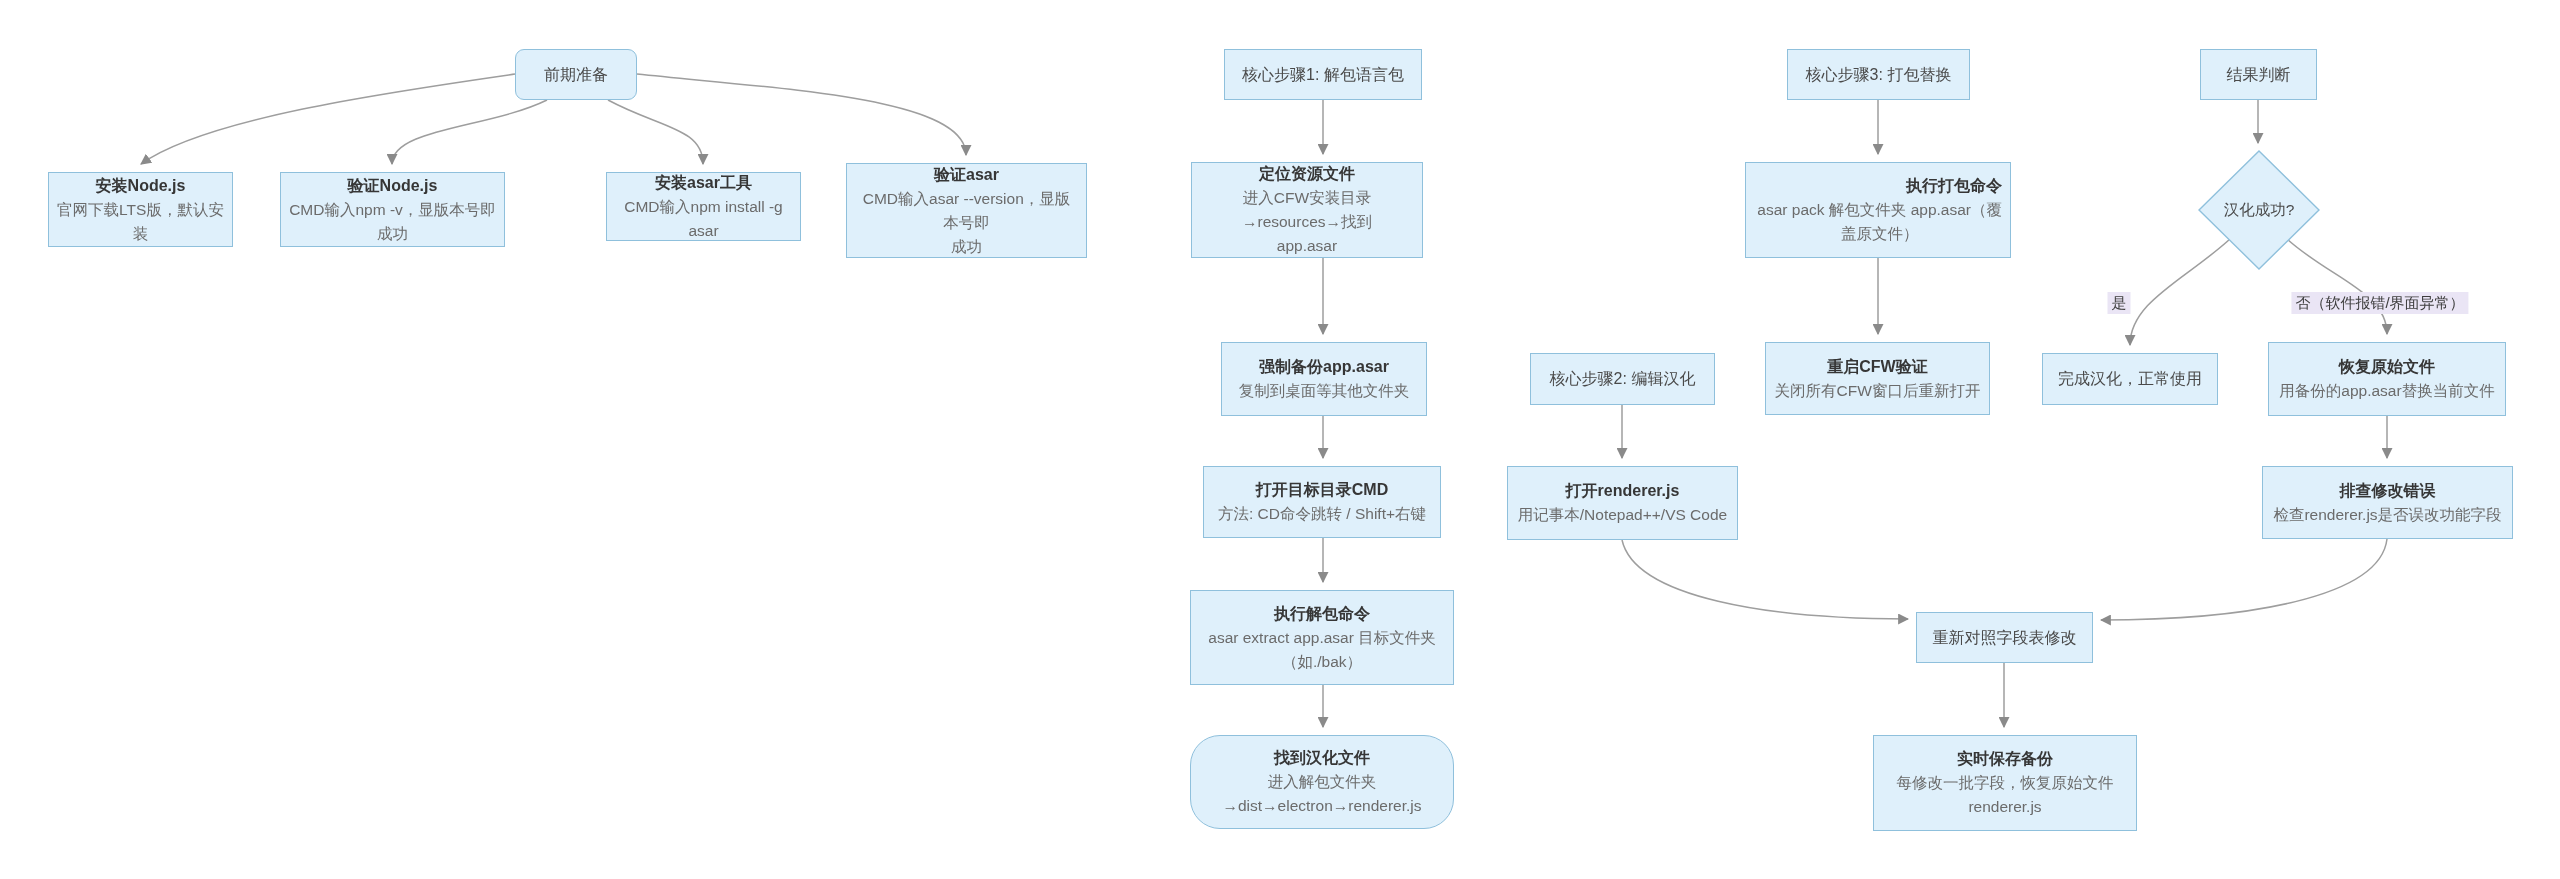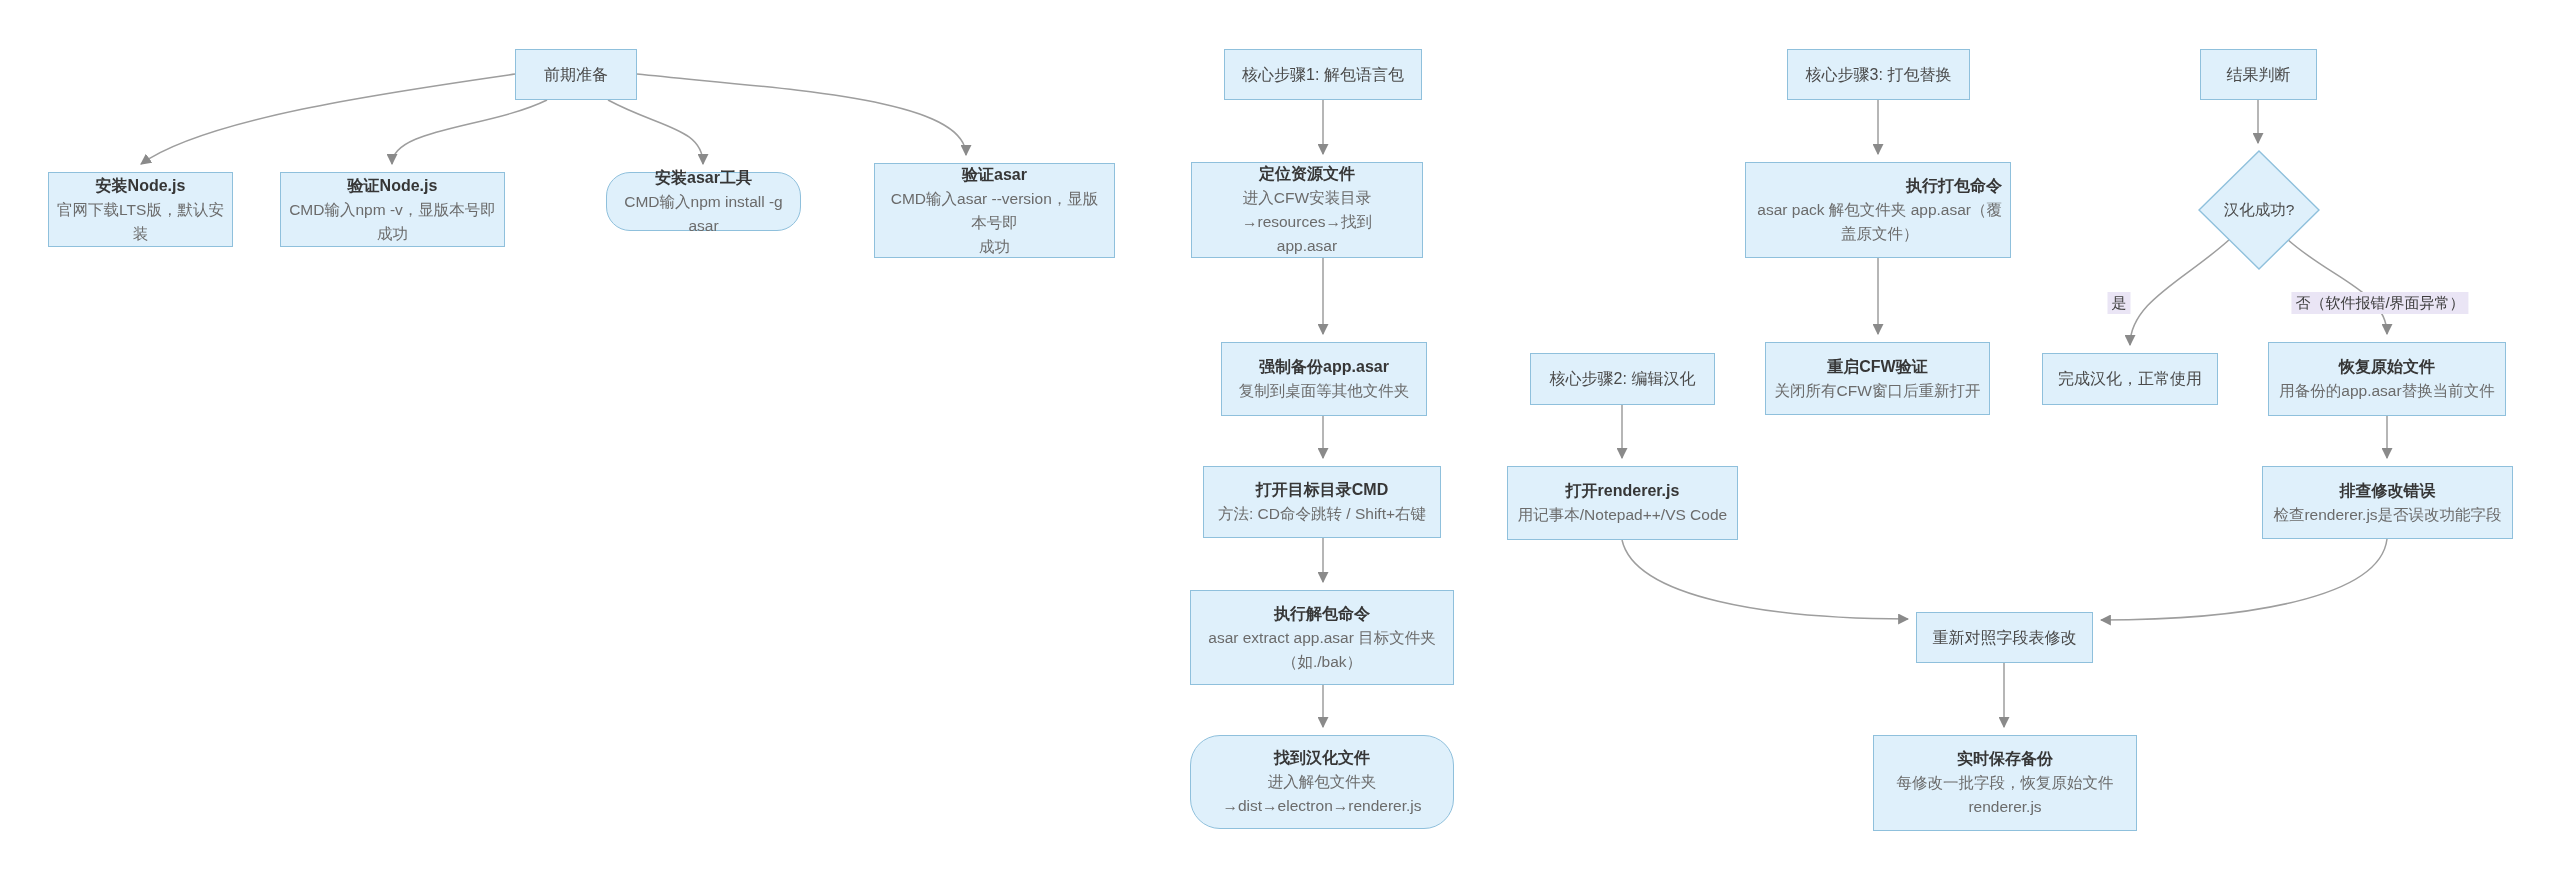--- a/index.html
+++ b/index.html
@@ -45,36 +45,36 @@
       <path d="M 1622,540 C 1635,598 1770,619 1908,619" class="edge" marker-end="url(#arrow)"></path>
       <path d="M 1878,100 L 1878,154" class="edge" marker-end="url(#arrow)"></path>
       <path d="M 1878,258 L 1878,334" class="edge" marker-end="url(#arrow)"></path>
       <path d="M 2258,100 L 2258,143" class="edge" marker-end="url(#arrow)"></path>
       <path d="M 2230,239 C 2185,280 2130,302 2130,345" class="edge" marker-end="url(#arrow)"></path>
       <path d="M 2287,239 C 2330,278 2387,292 2387,334" class="edge" marker-end="url(#arrow)"></path>
       <path d="M 2387,416 L 2387,458" class="edge" marker-end="url(#arrow)"></path>
       <path d="M 2387,539 C 2380,598 2245,620 2101,620" class="edge" marker-end="url(#arrow)"></path>
       <path d="M 2004,663 L 2004,727" class="edge" marker-end="url(#arrow)"></path>
     </svg>
-<div class="node box" style="left: 515px; top: 49px; width: 122px; height: 51px;">
+<div class="node box" style="left: 515px; top: 49px; width: 122px; height: 51px; border-radius: 9px;">
       <div class="title">前期准备</div>
     </div>
     <div class="node box" style="left: 48px; top: 172px; width: 185px; height: 75px;">
       <div class="title bold">安装Node.js</div>
       <div class="desc">官网下载LTS版，默认安装</div>
     </div>
     <div class="node box" style="left: 280px; top: 172px; width: 225px; height: 75px;">
       <div class="title bold">验证Node.js</div>
       <div class="desc">CMD输入npm -v，显版本号即成功</div>
     </div>
-    <div class="node box" style="left: 606px; top: 172px; width: 195px; height: 59px; border-radius: 24px;">
+    <div class="node box" style="left: 606px; top: 172px; width: 195px; height: 69px;">
       <div class="title bold">安装asar工具</div>
       <div class="desc">CMD输入npm install -g asar</div>
     </div>
-    <div class="node box" style="left: 846px; top: 163px; width: 241px; height: 95px; margin-left: 28px;">
+    <div class="node box" style="left: 846px; top: 163px; width: 241px; height: 95px;">
       <div class="title bold">验证asar</div>
       <div class="desc">CMD输入asar --version，显版本号即
 成功</div>
     </div>
     <div class="node box" style="left: 1224px; top: 49px; width: 198px; height: 51px;">
       <div class="title">核心步骤1: 解包语言包</div>
     </div>
     <div class="node box" style="left: 1191px; top: 162px; width: 232px; height: 96px;">
       <div class="title bold">定位资源文件</div>
       <div class="desc">进入CFW安装目录→resources→找到

